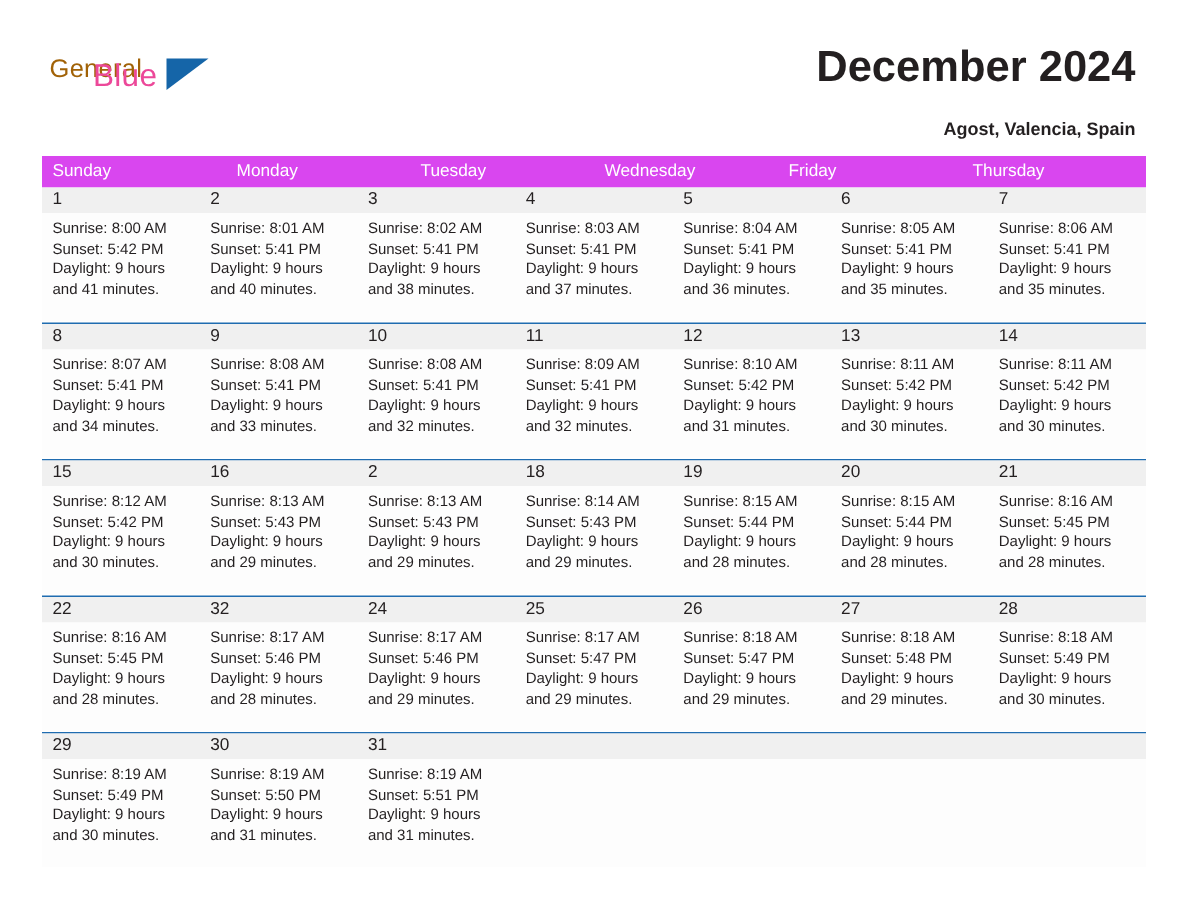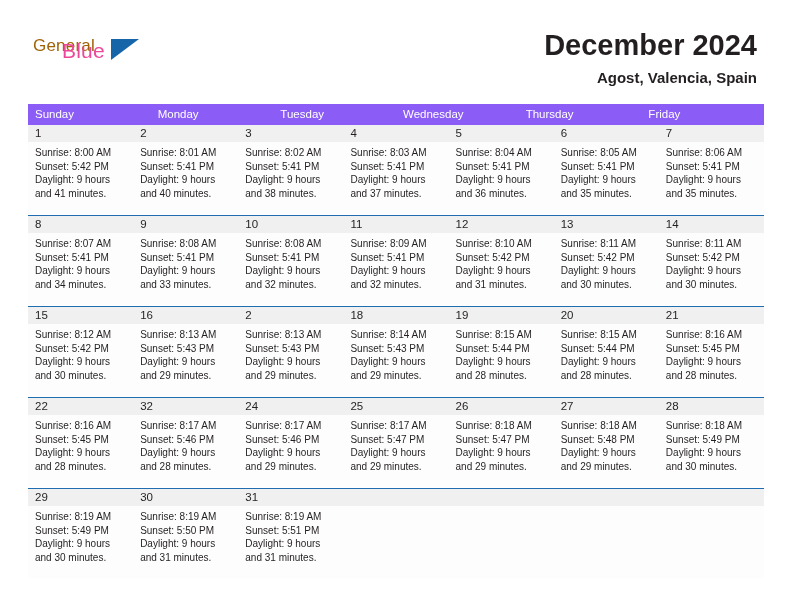--- a/index.html
+++ b/index.html
@@ -71,37 +71,37 @@
     text-align: right;
     font-weight: bold;
   }
   .month-title {
     font-size: 29px;
     color: #231f20;
     line-height: 34px;
     white-space: nowrap;
   }
   .location {
-    font-size: 15px;
+    font-size: 12px;
     color: #231f20;
     line-height: 20px;
-    margin-top: 6px;
+    margin-top: 14px;
     white-space: nowrap;
   }
 
   
   .calendar {
     position: absolute;
     left: 28px;
     top: 104px;
     width: 736px;
   }
   .weekdays {
     display: flex;
-    background: #8b5cf6;
+    background: #d946ef;
     height: 21px;
   }
   .weekday {
     flex: 1 1 0;
     color: #ffffff;
     font-size: 11.5px;
     line-height: 21px;
     padding-left: 7px;
     box-sizing: border-box;
     white-space: nowrap;
@@ -165,22 +165,22 @@
     </div>
 
   </div>
 
   <div class="calendar">
     <div class="weekdays" id="weekday-row">
         <div class="weekday">Sunday</div>
         <div class="weekday">Monday</div>
         <div class="weekday">Tuesday</div>
         <div class="weekday">Wednesday</div>
+        <div class="weekday">Friday</div>
         <div class="weekday">Thursday</div>
-        <div class="weekday">Friday</div>
       </div>
     <div id="weeks-container">
         <div class="week">
           <div class="week-daterow">
             <div class="daynum">1</div>
             <div class="daynum">2</div>
             <div class="daynum">3</div>
             <div class="daynum">4</div>
             <div class="daynum">5</div>
             <div class="daynum">6</div>

